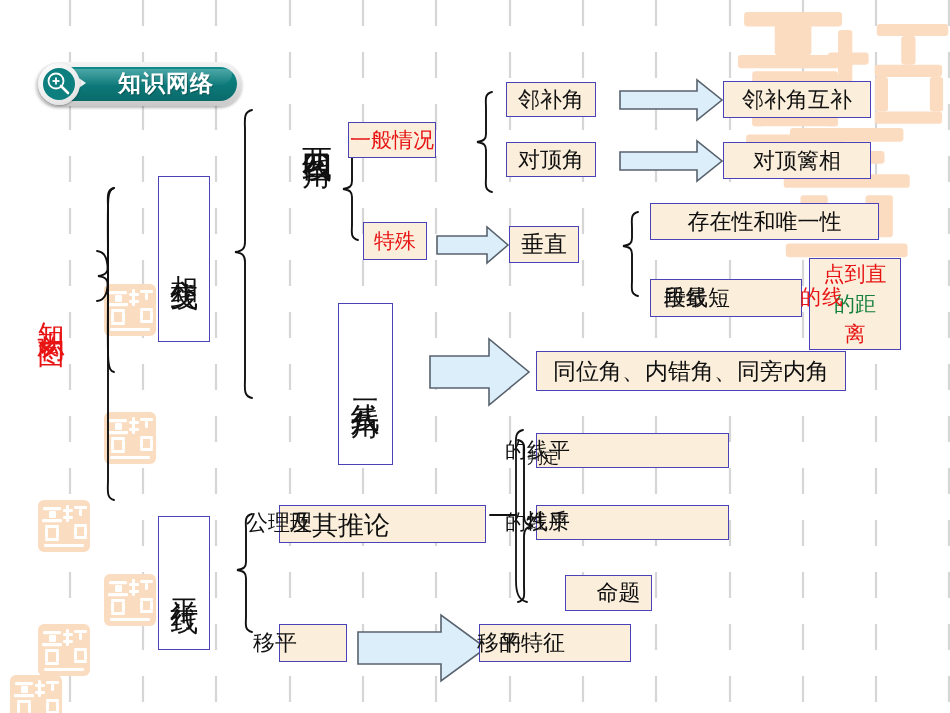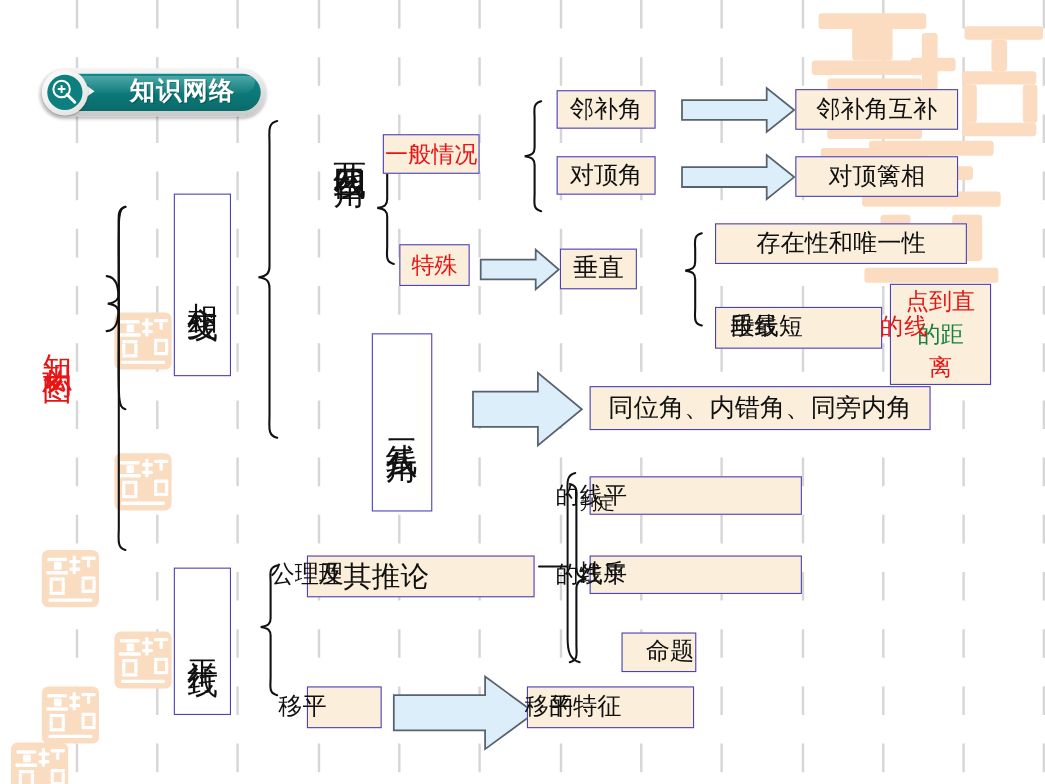--- a/index.html
+++ b/index.html
@@ -407,21 +407,21 @@
   <div class="ghost" style="left:549px; top:440px; font-size:21px;">平</div>
 
   <div class="node" style="left:536px; top:505px; width:193px; height:35px;">
     <span style="visibility:hidden;">平行线的性质</span>
   </div>
   <div class="ghost" style="left:505px; top:512px; font-size:21px;">的</div>
   <div class="ghost" style="left:527px; top:512px; font-size:21px;">线</div>
   <div class="ghost" style="left:527px; top:512px; font-size:21px;font-family:Liberation Mono, monospace;">性质</div>
   <div class="ghost" style="left:549px; top:512px; font-size:21px;">平</div>
 
-  <div class="node" style="left:565px; top:575px; width:68px; height:36px; font-size:22px;padding-left:20px;">命题</div>
+  <div class="node" style="left:565px; top:575px; width:87px; height:36px; font-size:22px;padding-left:20px;">命题</div>
 
   <div class="node" style="left:279px; top:624px; width:68px; height:38px;">
     <span style="visibility:hidden;">平移</span>
   </div>
   <div class="ghost" style="left:253px; top:632px; font-size:22px;">移平</div>
 
   <div class="node" style="left:479px; top:624px; width:152px; height:38px;">
     <span style="visibility:hidden;">平移的特征</span>
   </div>
   <div class="ghost" style="left:477px; top:632px; font-size:22px;">移</div>

